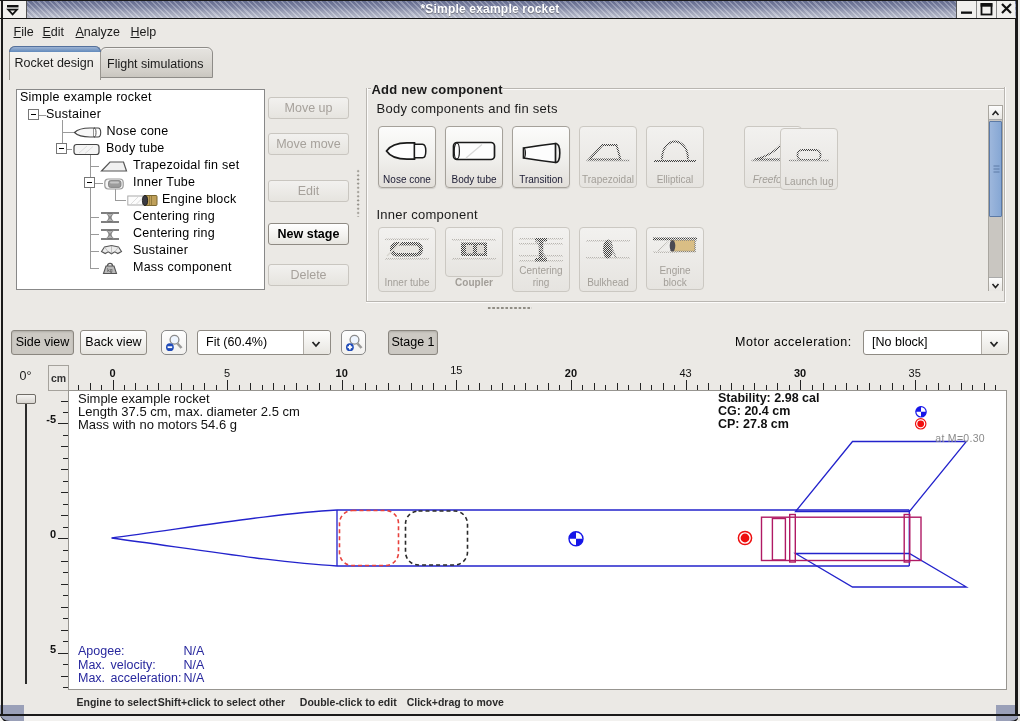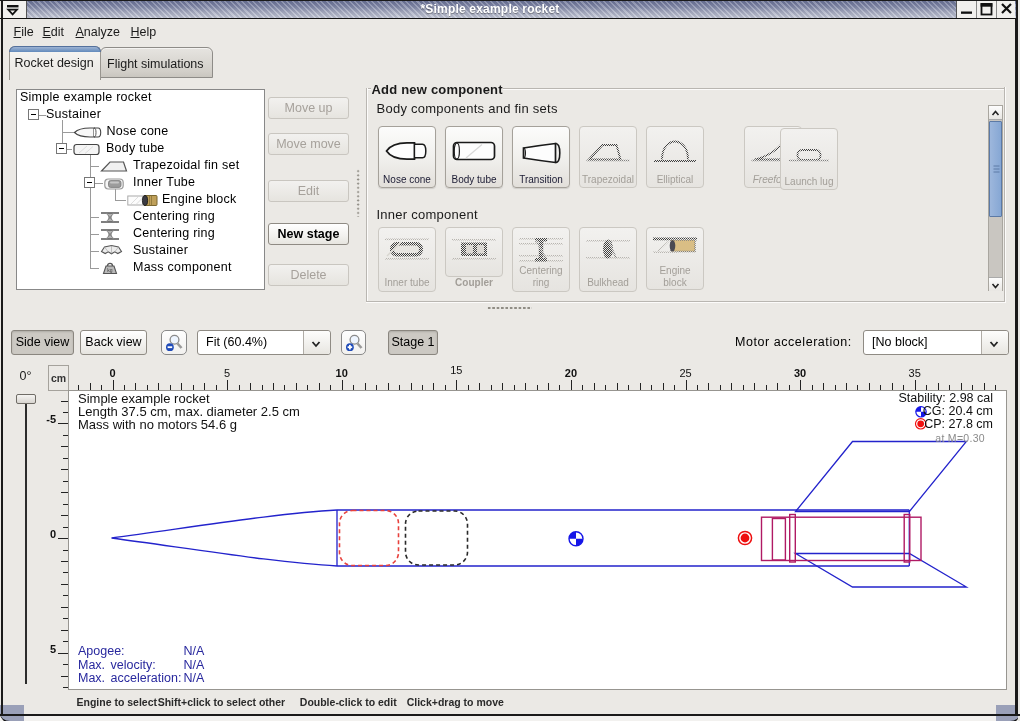--- a/index.html
+++ b/index.html
@@ -475,21 +475,21 @@
 <div class="abs" style="left:949.1px;top:385.0px;width:1px;height:4.5px;background:#222;"></div>
 <div class="abs" style="left:960.5px;top:382.5px;width:1px;height:7px;background:#222;"></div>
 <div class="abs" style="left:972.0px;top:385.0px;width:1px;height:4.5px;background:#222;"></div>
 <div class="abs" style="left:983.5px;top:382.5px;width:1px;height:7px;background:#222;"></div>
 <div class="abs" style="left:994.9px;top:385.0px;width:1px;height:4.5px;background:#222;"></div>
 <div class="rlabel b" style="left:102.5px;top:367px;width:20px;text-align:center;">0</div>
 <div class="rlabel" style="left:217.1px;top:367px;width:20px;text-align:center;">5</div>
 <div class="rlabel b" style="left:331.7px;top:367px;width:20px;text-align:center;">10</div>
 <div class="rlabel" style="left:446.3px;top:364px;width:20px;text-align:center;">15</div>
 <div class="rlabel b" style="left:560.9px;top:367px;width:20px;text-align:center;">20</div>
-<div class="rlabel" style="left:675.5px;top:367px;width:20px;text-align:center;">25</div>
+<div class="rlabel" style="left:675.5px;top:367px;width:20px;text-align:center;">43</div>
 <div class="rlabel b" style="left:790.1px;top:367px;width:20px;text-align:center;">30</div>
 <div class="rlabel" style="left:904.7px;top:367px;width:20px;text-align:center;">35</div>
 <div class="abs" style="left:60.5px;top:469.2px;width:7px;height:1px;background:#222;"></div>
 <div class="abs" style="left:63.0px;top:480.7px;width:4.5px;height:1px;background:#222;"></div>
 <div class="abs" style="left:60.5px;top:492.2px;width:7px;height:1px;background:#222;"></div>
 <div class="abs" style="left:63.0px;top:503.6px;width:4.5px;height:1px;background:#222;"></div>
 <div class="abs" style="left:60.5px;top:515.1px;width:7px;height:1px;background:#222;"></div>
 <div class="abs" style="left:63.0px;top:526.5px;width:4.5px;height:1px;background:#222;"></div>
 <div class="abs" style="left:57.5px;top:538.0px;width:10px;height:1px;background:#222;"></div>
 <div class="abs" style="left:63.0px;top:549.5px;width:4.5px;height:1px;background:#222;"></div>
@@ -532,21 +532,21 @@
 <path d="M507 147.70000000000005 L507 154.70000000000005 A7 7 0 0 0 514 147.70000000000005 Z" fill="#1616e8"></path>
 <circle cx="676" cy="147" r="6.6" fill="none" stroke="#ee0e0e" stroke-width="1.5"></circle>
 <circle cx="676" cy="147" r="4.4" fill="#ee0e0e"></circle>
 <circle cx="852" cy="20.80000000000001" r="5.2" fill="#fff" stroke="#1616e8" stroke-width="1.2"></circle>
 <path d="M852 20.80000000000001 L852 15.600000000000012 A5.2 5.2 0 0 0 846.8 20.80000000000001 Z" fill="#1616e8"></path>
 <path d="M852 20.80000000000001 L852 26.00000000000001 A5.2 5.2 0 0 0 857.2 20.80000000000001 Z" fill="#1616e8"></path>
 <circle cx="851.7" cy="32.80000000000001" r="5.2" fill="none" stroke="#f21010" stroke-width="1.2"></circle>
 <circle cx="851.7" cy="32.80000000000001" r="3.4" fill="#f21010"></circle>
 </svg>
 <div class="abs ctext" style="left:78px;top:391.5px;line-height:13.1px;color:#111;">Simple example rocket<br>Length 37.5 cm, max. diameter 2.5 cm<br>Mass with no motors 54.6 g</div>
-<div class="abs ctext" style="left:692px;top:392px;width:301px;text-align:right;line-height:13.2px;color:#111;font-size:12.5px;">Stability: 2.98 cal<br>CG: 20.4 cm<br>CP: 27.8 cm</div>
+<div class="abs ctext" style="left:718px;top:392px;width:301px;text-align:left;line-height:13.2px;color:#111;font-size:12.5px;font-weight:bold;">Stability: 2.98 cal<br>CG: 20.4 cm<br>CP: 27.8 cm</div>
 <div class="abs" style="left:700px;top:431.5px;width:285px;text-align:right;font-size:10.5px;color:#8a8a8a;letter-spacing:0.3px;">at M=0.30</div>
 <div class="abs" style="left:78px;top:645px;font-size:12.5px;line-height:13.5px;color:#28289e;word-spacing:2px;">Apogee:<br>Max. velocity:<br>Max. acceleration:</div>
 <div class="abs" style="left:183.5px;top:645px;font-size:12.5px;line-height:13.5px;color:#28289e;">N/A<br>N/A<br>N/A</div>
 
 <div class="abs" id="statusbar">
  <div class="stext" style="left:73.5px;">Engine to select</div>
  <div class="stext" style="left:154.7px;">Shift+click to select other</div>
  <div class="stext" style="left:296.8px;">Double-click to edit</div>
  <div class="stext" style="left:403.7px;">Click+drag to move</div>
 </div>

